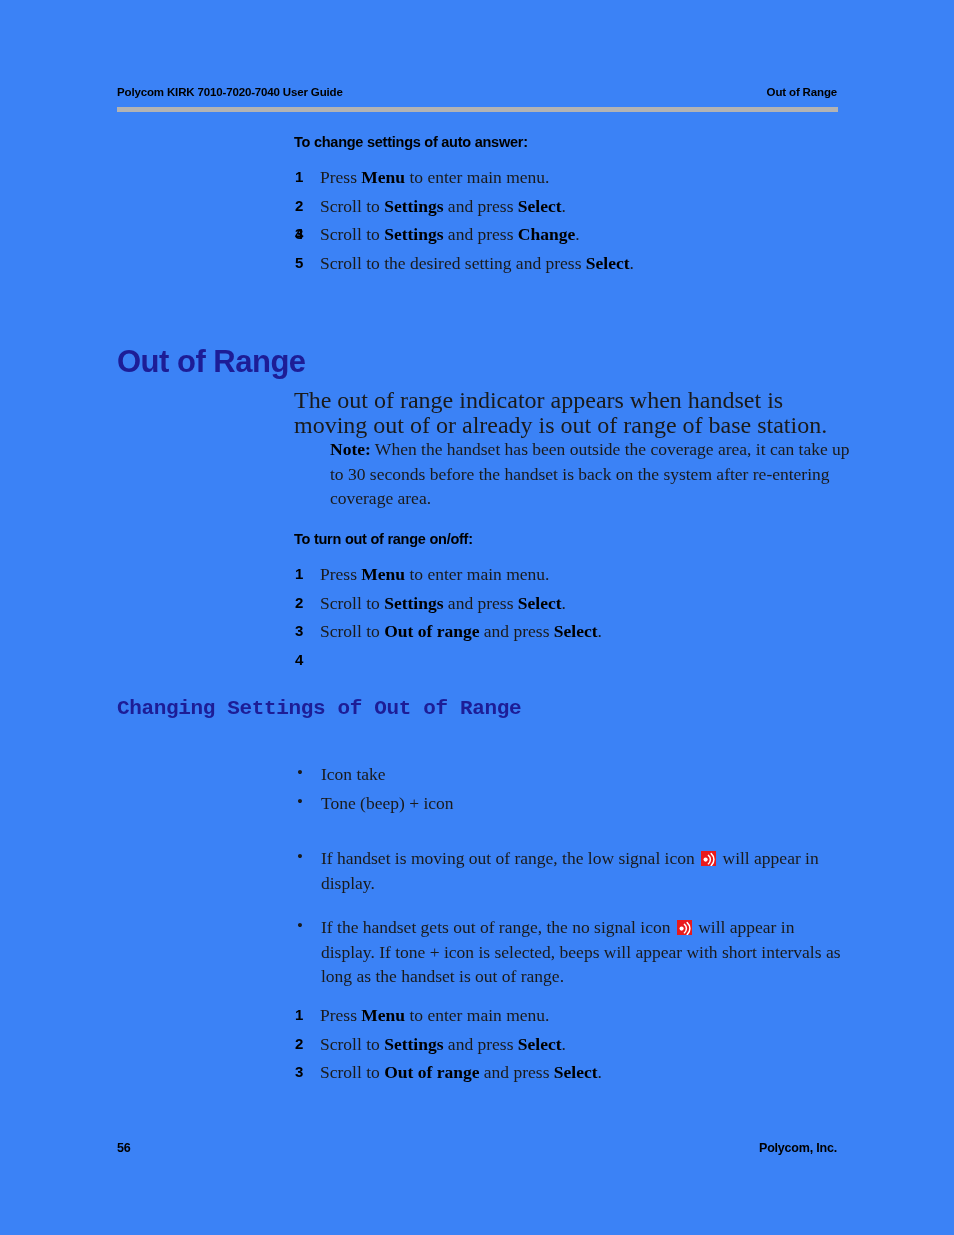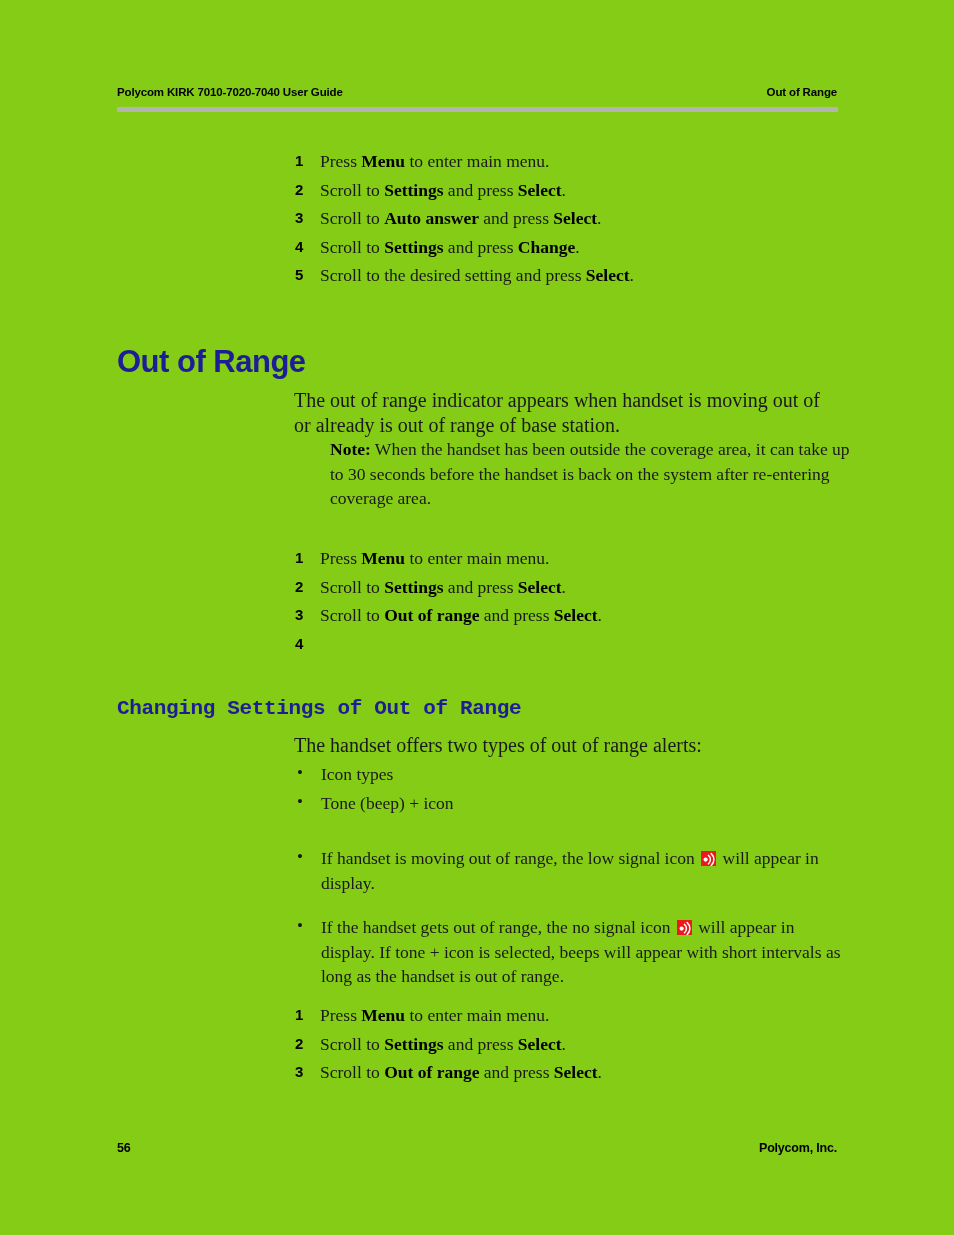--- a/index.html
+++ b/index.html
@@ -14,21 +14,21 @@
     font-family: "Liberation Serif", serif;
     color: #000000;
     overflow: hidden;
   }
 
   .page {
     position: absolute;
     left: 0; top: 0;
     width: 954px;
     height: 1235px;
-    background: #84cc16;
+    background: #3b82f6;
   }
 
   
   .runhead {
     position: absolute;
     left: 117px;
     top: 86px;
     width: 720px;
     display: flex;
     justify-content: space-between;
@@ -80,21 +80,21 @@
     left: 1px;
     top: 0;
     font-family: "Liberation Sans", sans-serif;
     font-weight: bold;
     font-size: 15px;
     color: #000000;
   }
 
   
   .para {
-    font-size: 20px;
+    font-size: 24px;
     line-height: 24.5px;
     color: #1a1a1a;
     margin: 0;
     max-width: 545px;
   }
 
   .note {
     font-size: 17.5px;
     line-height: 24.5px;
     color: #1a1a1a;
@@ -179,32 +179,32 @@
 
 <div class="page">
 
   <div class="runhead">
     <span>Polycom KIRK 7010-7020-7040 User Guide</span>
     <span>Out of Range</span>
   </div>
   <div class="runhead-rule"></div>
 
   <div class="block" style="left:294px; top:134px; width:560px;">
+    <div class="proc-title">To change settings of auto answer:</div>
     <ol class="steps" style="margin-top:13px;">
       <li class="step">
         <span class="num">1</span>
         <span><span>Press </span><b>Menu</b><span> to enter main menu.</span></span>
       </li>
       <li class="step">
         <span class="num">2</span>
         <span><span>Scroll to </span><b>Settings</b><span> and press </span><b>Select</b><span>.</span></span>
       </li>
       <li class="step">
         <span class="num">3</span>
-        <span><span>Scroll to </span><b>Auto answer</b><span> and press </span><b>Select</b><span>.</span></span>
       </li>
       <li class="step">
         <span class="num">4</span>
         <span><span>Scroll to </span><b>Settings</b><span> and press </span><b>Change</b><span>.</span></span>
       </li>
       <li class="step">
         <span class="num">5</span>
         <span><span>Scroll to the desired setting and press </span><b>Select</b><span>.</span></span>
       </li>
     </ol>
@@ -216,20 +216,21 @@
 
   <div class="block" style="left:294px; top:388px; width:550px;">
     <p class="para">The out of range indicator appears when handset is moving out of or already is out of range of base station.</p>
   </div>
 
   <div class="block" style="left:314px; top:437px; width:530px;margin-left:16px;">
     <p class="note"><b>Note:</b><span> When the handset has been outside the coverage area, it can take up to 30 seconds before the handset is back on the system after re-entering coverage area.</span></p>
   </div>
 
   <div class="block" style="left:294px; top:531px; width:560px;">
+    <div class="proc-title">To turn out of range on/off:</div>
     <ol class="steps" style="margin-top:13px;">
       <li class="step">
         <span class="num">1</span>
         <span><span>Press </span><b>Menu</b><span> to enter main menu.</span></span>
       </li>
       <li class="step">
         <span class="num">2</span>
         <span><span>Scroll to </span><b>Settings</b><span> and press </span><b>Select</b><span>.</span></span>
       </li>
       <li class="step">
@@ -239,29 +240,26 @@
       <li class="step">
         <span class="num">4</span>
       </li>
     </ol>
   </div>
 
   <div class="block" style="left:117px; top:697px;">
     <h2 class="h2">Changing Settings of Out of Range</h2>
   </div>
 
-  <div class="block" style="left:294px; top:733px; width:550px;">
-    <p class="para">The handset offers two types of out of range alerts:</p>
-  </div>
 
   <div class="block" style="left:294px; top:762px; width:550px;">
     <ul class="bullets">
       <li class="bullet">
         <span class="dot">•</span>
-        <span>Icon types</span>
+        <span>Icon take</span>
       </li>
       <li class="bullet" style="margin-top:4px;">
         <span class="dot">•</span>
         <span>Tone (beep) + icon</span>
       </li>
     </ul>
   </div>
 
 
   <div class="block" style="left:294px; top:846px; width:552px;">

